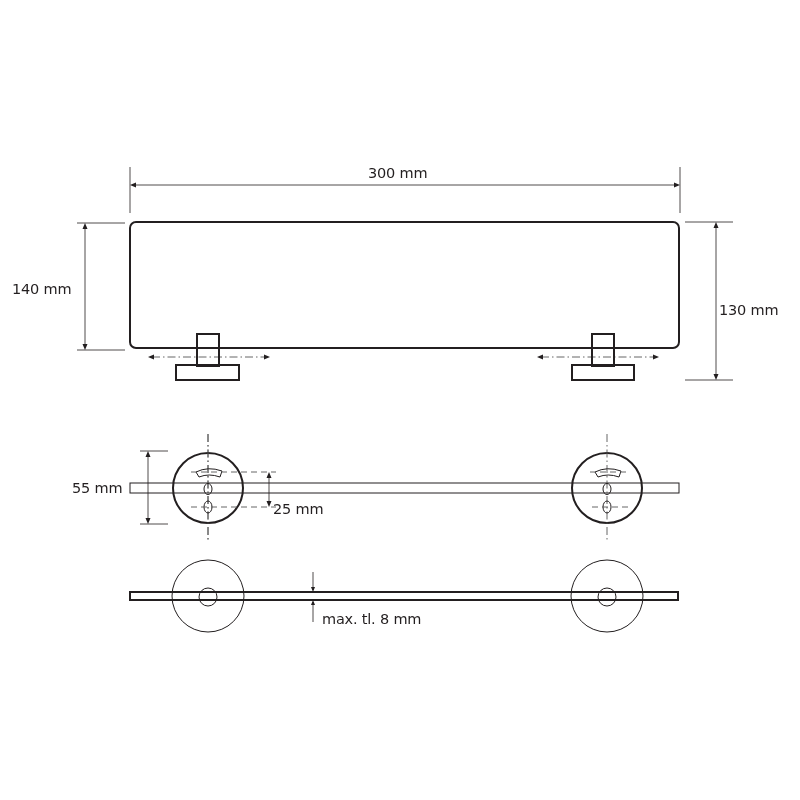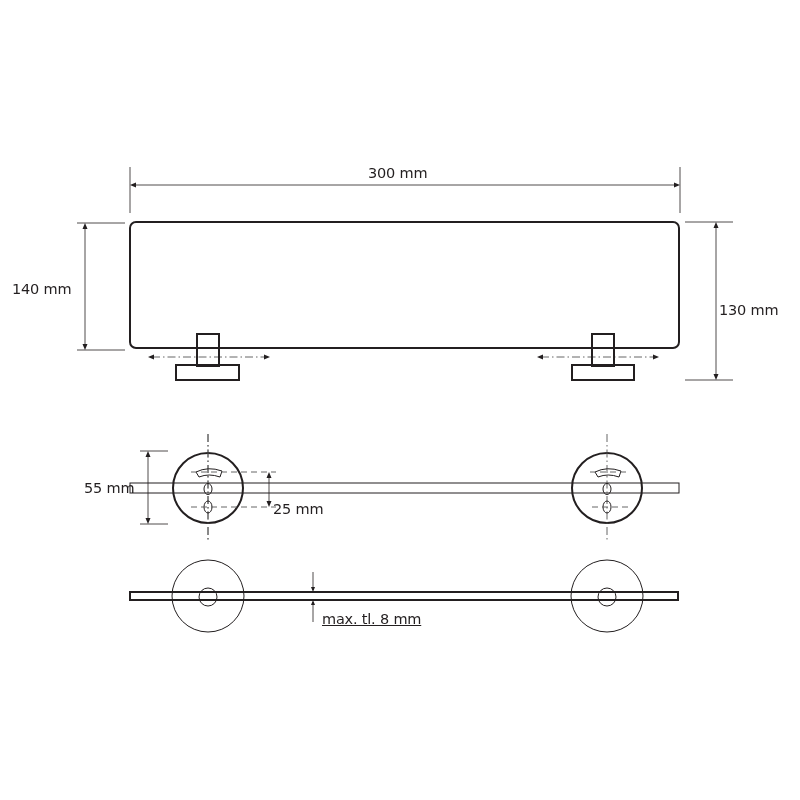--- a/index.html
+++ b/index.html
@@ -126,15 +126,15 @@
       <line class="dim" x1="313" y1="602" x2="313" y2="622"></line>
       <polygon class="arrowhead" points="313,592 311,587 315,587"></polygon>
       <polygon class="arrowhead" points="313,600 311,605 315,605"></polygon>
     </g>
   </g>
 </svg>
 
 <div class="label" style="left:368px; top:166px;">300 mm</div>
 <div class="label" style="left:12px; top:282px;">140 mm</div>
 <div class="label" style="left:719px; top:294px;margin-top:9px;">130 mm</div>
-<div class="label" style="left:84px; top:481px;">55 mm</div>
+<div class="label" style="left:72px; top:481px;">55 mm</div>
 <div class="label" style="left:273px; top:502px;">25 mm</div>
-<div class="label" style="left:322px; top:612px;text-decoration:underline;">max. tl. 8 mm</div>
+<div class="label" style="left:322px; top:612px;">max. tl. 8 mm</div>
 
 </body></html>

